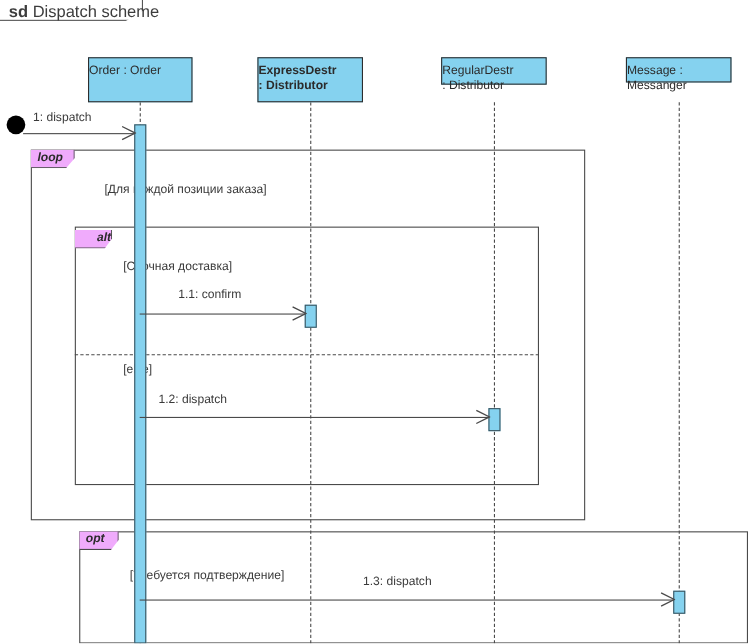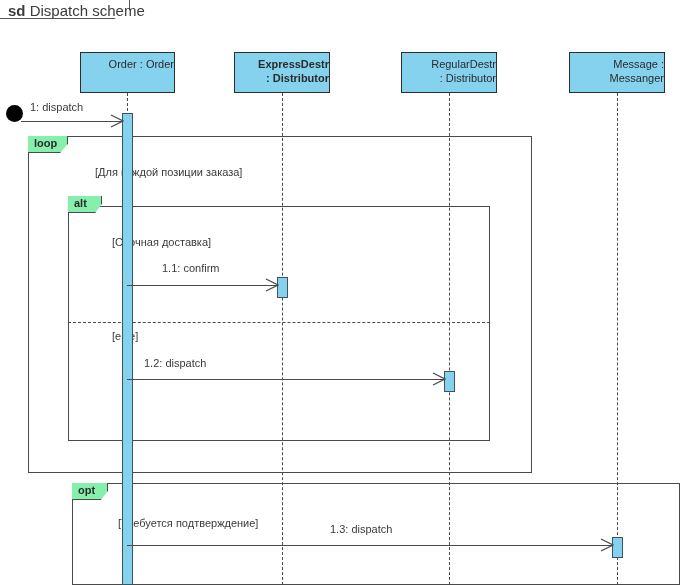--- a/index.html
+++ b/index.html
@@ -45,21 +45,21 @@
     color: #3c3c3c;
   }
   .frame-tab-inner b { font-weight: bold; }
 
   
   .lifeline-head {
     position: absolute;
     box-sizing: border-box;
     background: #85d2ef;
     border: 1px solid #2d2d2d;
-    text-align: right;
+    text-align: left;
     font-size: 11px;
     color: #2b2b2b;
     line-height: 14px;
     padding-top: 4px;
     white-space: pre-line;
   }
   .lifeline-dash {
     position: absolute;
     width: 0;
     border-left: 1px dashed #4a4a4a;
@@ -75,28 +75,29 @@
   .fragment {
     position: absolute;
     box-sizing: border-box;
     border: 1px solid #4a4a4a;
     background: transparent;
   }
   .frag-label {
     position: absolute;
     box-sizing: border-box;
     height: 17px;
-    background: #86efac;
+    background: #f0abfc;
     border-right: 1px solid #4a4a4a;
     border-bottom: 1px solid #4a4a4a;
     font-size: 11px;
     font-weight: bold;
     color: #2b2b2b;
     padding: 1px 0 0 6px;
     clip-path: polygon(0 0, 100% 0, 100% 45%, 80% 100%, 0 100%);
+    font-style: italic;
   }
   .frag-guard {
     position: absolute;
     font-size: 11px;
     color: #3a3a3a;
     white-space: nowrap;
   }
   .frag-divider {
     position: absolute;
     height: 0;
@@ -137,39 +138,39 @@
   <div class="frame-tab-inner">
     <b>sd</b>
     <span>Dispatch scheme</span>
   </div>
 
   <div id="layer-fragments">
       <div class="fragment" style="left: 28px; top: 136px; width: 504px; height: 337px;"></div>
       <div class="frag-label" style="left: 28px; top: 136px; width: 40px;">loop</div>
       <div class="frag-guard" style="left: 95px; top: 166px;">[Для каждой позиции заказа]</div>
       <div class="fragment" style="left: 68px; top: 206px; width: 422px; height: 235px;"></div>
-      <div class="frag-label" style="left: 68px; top: 196px; width: 34px;">alt</div>
+      <div class="frag-label" style="left: 68px; top: 209px; width: 34px; text-align: right;">alt</div>
       <div class="frag-guard" style="left: 112px; top: 236px;">[Срочная доставка]</div>
       <div class="frag-divider" style="left: 68px; top: 322px; width: 422px;"></div>
       <div class="frag-guard" style="left: 112px; top: 330px;">[else]</div>
       <div class="fragment" style="left: 72px; top: 483px; width: 608px; height: 102px;"></div>
       <div class="frag-label" style="left: 72px; top: 483px; width: 36px;">opt</div>
       <div class="frag-guard" style="left: 118px; top: 517px;">[Требуется подтверждение]</div>
     </div>
   <div id="layer-lifelines">
       <div class="lifeline-dash" style="left: 127px; top: 93px; height: 492px;"></div>
       <div class="lifeline-head" style="left: 80px; top: 52px; width: 95px; height: 41px;">Order : Order</div>
       <div class="lifeline-dash" style="left: 282px; top: 93px; height: 492px;"></div>
       <div class="lifeline-head" style="left: 234px; top: 52px; width: 96px; height: 41px; font-weight: bold;">ExpressDestr
 : Distributor</div>
       <div class="lifeline-dash" style="left: 449px; top: 93px; height: 492px;"></div>
-      <div class="lifeline-head" style="left: 401px; top: 52px; width: 96px; height: 41px;">RegularDestr
+      <div class="lifeline-head" style="left: 401px; top: 52px; width: 96px; height: 25px;">RegularDestr
 : Distributor</div>
       <div class="lifeline-dash" style="left: 617px; top: 93px; height: 492px;"></div>
-      <div class="lifeline-head" style="left: 569px; top: 52px; width: 96px; height: 41px;">Message :
+      <div class="lifeline-head" style="left: 569px; top: 52px; width: 96px; height: 23px;">Message :
 Messanger</div>
       <div class="activation" style="left: 122px; top: 113px; width: 11px; height: 472px;"></div>
       <div class="activation" style="left: 277px; top: 277px; width: 11px; height: 21px;"></div>
       <div class="activation" style="left: 444px; top: 371px; width: 11px; height: 21px;"></div>
       <div class="activation" style="left: 612px; top: 537px; width: 11px; height: 21px;"></div>
     </div>
   <div id="layer-messages">
       <div class="start-dot" style="left: 6px; top: 105px;"></div>
       <div class="msg-line" style="left: 21px; top: 121px; width: 101px;"></div>
       <div class="arrow-head" style="left: 110px; top: 114px;"><svg width="14" height="14" viewBox="0 0 14 14">

